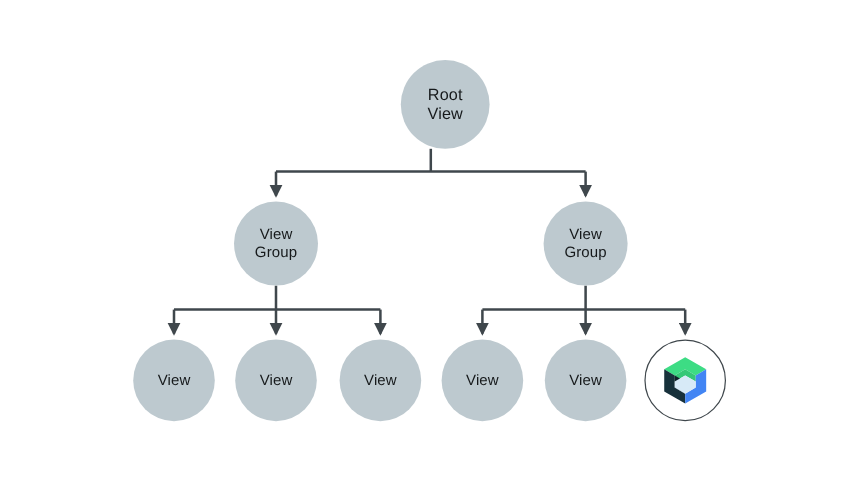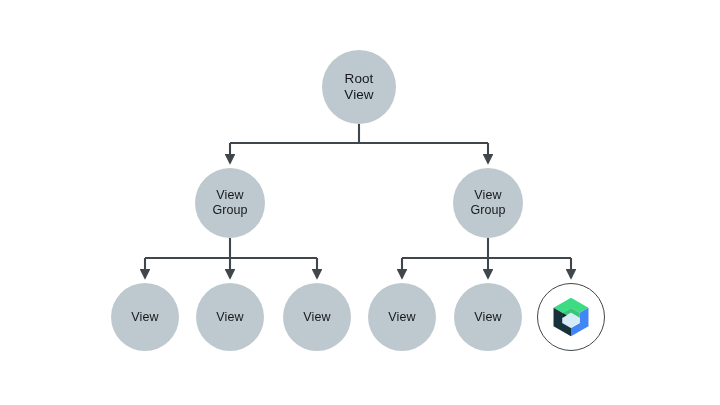--- a/index.html
+++ b/index.html
@@ -91,21 +91,21 @@
       <g>
         <path d="M 488 238 L 488 258"></path>
         <path d="M 402 258 L 571 258"></path>
         <path d="M 402 258 L 402 278" marker-end="url(#arrow)"></path>
         <path d="M 488 258 L 488 278" marker-end="url(#arrow)"></path>
         <path d="M 571 258 L 571 278" marker-end="url(#arrow)"></path>
       </g>
     </g>
   </svg>
 
-  <div class="node node-fill" style="left:322px; top:50px; width:74px; height:74px;">
+  <div class="node node-fill" style="left:334px; top:50px; width:74px; height:74px;">
     <span class="node-label label-root">Root
 View</span>
   </div>
 
   <div class="node node-fill" style="left:195px; top:168px; width:70px; height:70px;">
     <span class="node-label label-group">View
 Group</span>
   </div>
 
   <div class="node node-fill" style="left:453px; top:168px; width:70px; height:70px;">

